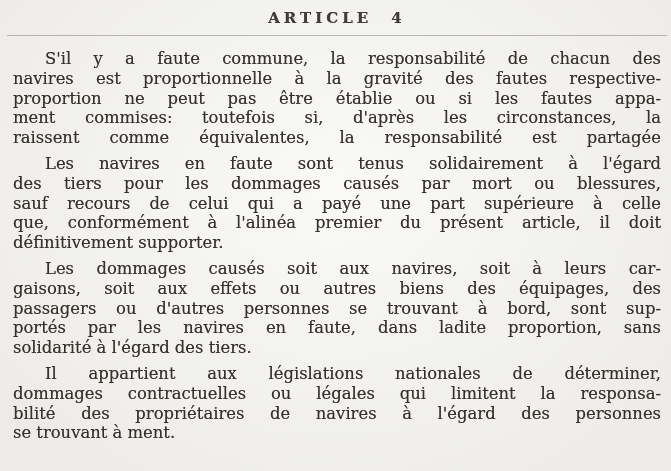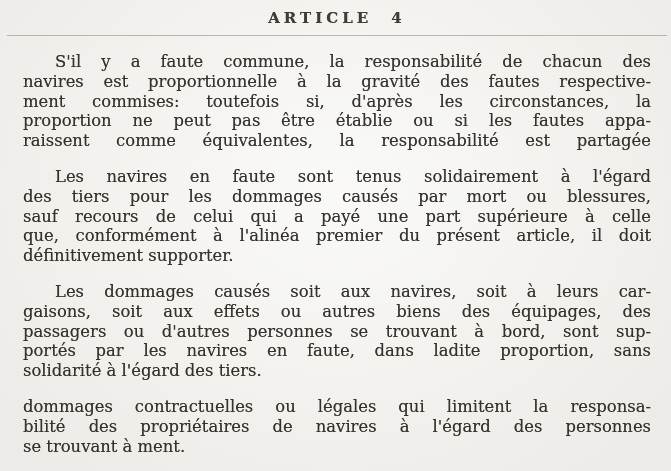--- a/index.html
+++ b/index.html
@@ -35,21 +35,21 @@
   .heading-rule {
     height: 0;
     border: none;
     border-top: 1px solid rgba(90,86,80,0.38);
     margin: 8px 0 0 0;
   }
   .body-text {
     margin-top: 13px;
   }
   .paragraph {
-    margin: 16px;
+    margin: 6px;
   }
   .line {
     font-size: 16.4px;
     line-height: 19.8px;
     text-align: justify;
     text-align-last: justify;
     white-space: nowrap; 
     color: #35312c;
     text-shadow: 0 0 0.6px rgba(45,40,34,0.55);
   }
@@ -63,37 +63,38 @@
 </head>
 <body>
 
 <div class="page">
   <div class="heading">ARTICLE 4</div>
   <hr class="heading-rule">
   <div class="body-text">
       <div class="paragraph">
         <div class="line first">S'il y a faute commune, la responsabilité de chacun des</div>
         <div class="line">navires est proportionnelle à la gravité des fautes respective-</div>
+        <div class="line">proportion ne peut pas être établie ou si les fautes appa-</div>
         <div class="line">ment commises: toutefois si, d'après les circonstances, la</div>
-        <div class="line">proportion ne peut pas être établie ou si les fautes appa-</div>
         <div class="line">raissent comme équivalentes, la responsabilité est partagée</div>
       </div>
       <div class="paragraph">
         <div class="line first">Les navires en faute sont tenus solidairement à l'égard</div>
         <div class="line">des tiers pour les dommages causés par mort ou blessures,</div>
         <div class="line">sauf recours de celui qui a payé une part supérieure à celle</div>
         <div class="line">que, conformément à l'alinéa premier du présent article, il doit</div>
         <div class="line last">définitivement supporter.</div>
       </div>
       <div class="paragraph">
         <div class="line first">Les dommages causés soit aux navires, soit à leurs car-</div>
         <div class="line">gaisons, soit aux effets ou autres biens des équipages, des</div>
         <div class="line">passagers ou d'autres personnes se trouvant à bord, sont sup-</div>
         <div class="line">portés par les navires en faute, dans ladite proportion, sans</div>
         <div class="line last">solidarité à l'égard des tiers.</div>
       </div>
       <div class="paragraph">
+        <div class="line first">Il appartient aux législations nationales de déterminer,</div>
         <div class="line">dommages contractuelles ou légales qui limitent la responsa-</div>
         <div class="line">bilité des propriétaires de navires à l'égard des personnes</div>
         <div class="line last">se trouvant à ment.</div>
       </div>
     </div>
 </div>
 
 </body></html>

